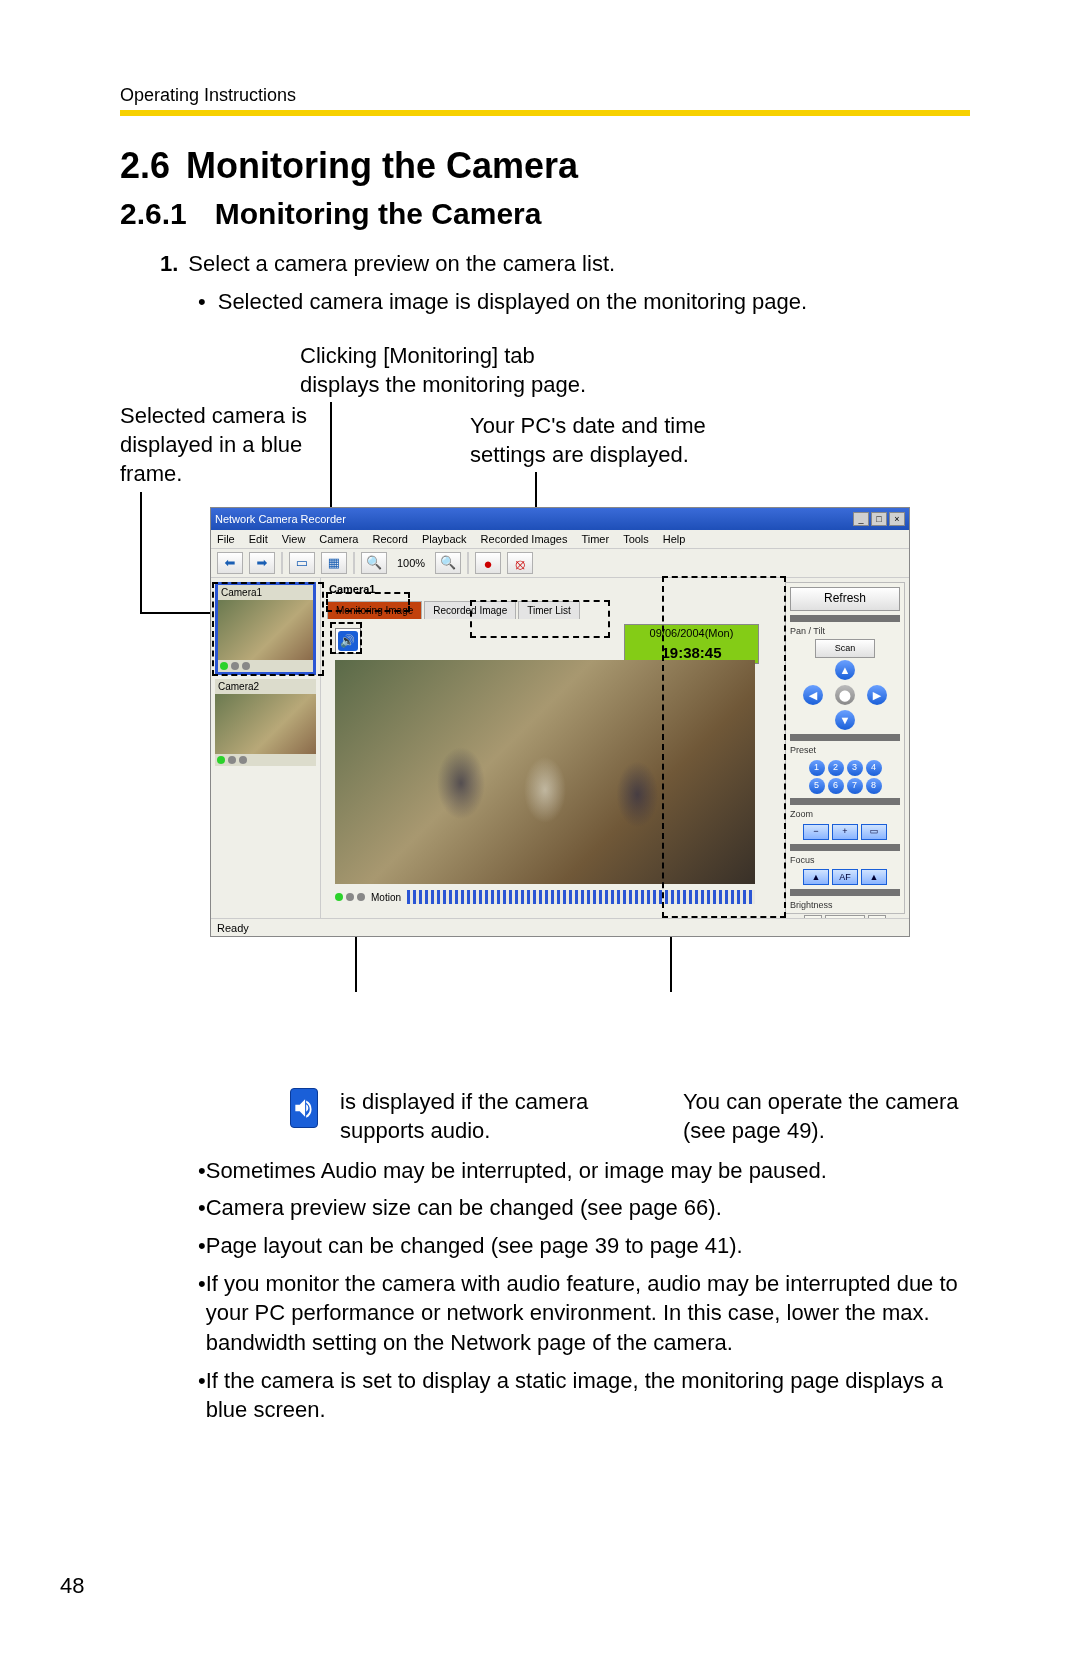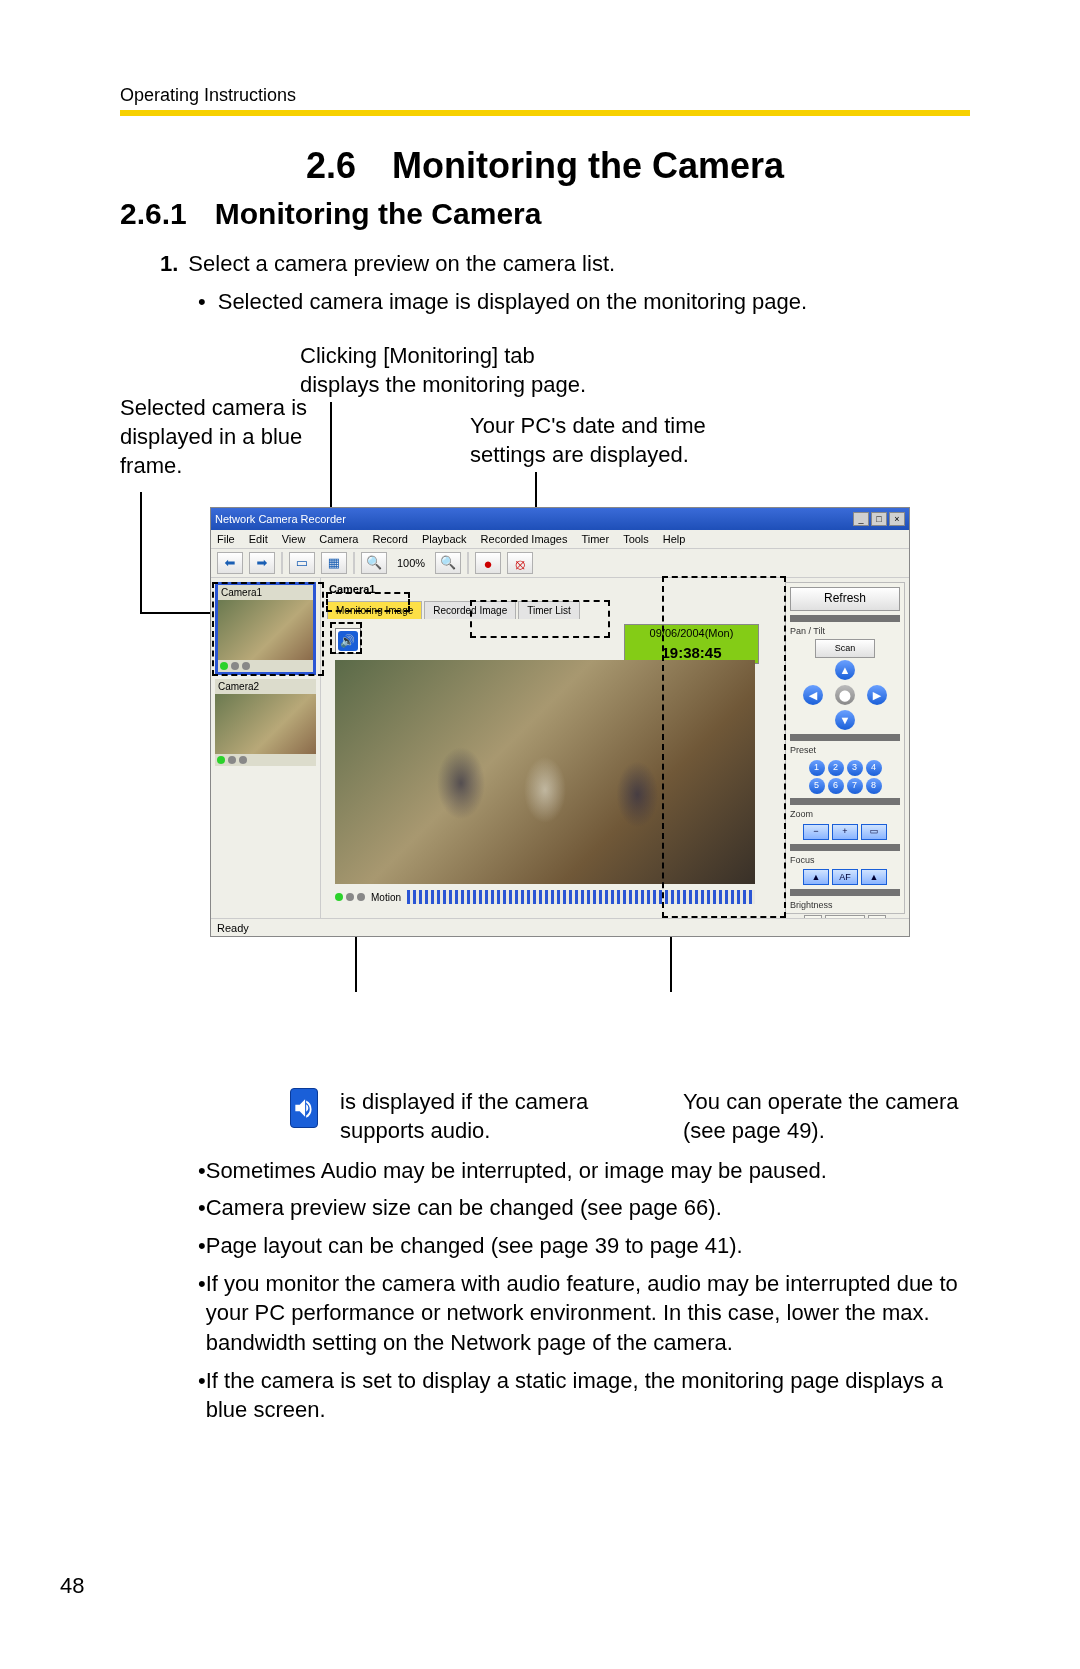--- a/index.html
+++ b/index.html
@@ -1,20 +1,20 @@
 <!DOCTYPE html>
 <html><head>
 <meta charset="utf-8">
 <style>
   * { box-sizing: border-box; margin: 0; padding: 0; }
   html, body { width: 1080px; height: 1669px; background: #fff; font-family: Arial, Helvetica, sans-serif; color: #000; }
   .page { position: relative; width: 1080px; height: 1669px; padding: 90px 110px 0 120px; }
   .yellow-bar { position: absolute; left: 120px; right: 110px; top: 110px; height: 6px; background: #f7d100; }
   .running-head { position: absolute; top: 85px; left: 120px; font-size: 18px; }
-  .h1 { font-size: 36px; font-weight: bold; margin-top: 55px; display: flex; gap: 36px; justify-content: center; }
+  .h1 { font-size: 36px; font-weight: bold; margin-top: 55px; display: flex; gap: 16px; }
   .h2 { font-size: 30px; font-weight: bold; margin-top: 10px; display: flex; gap: 28px; }
   .step-block { margin-top: 18px; font-size: 22px; line-height: 1.35; }
   .step-line { display: flex; gap: 10px; padding-left: 40px; }
   .step-num { font-weight: bold; }
   .sub-bullet { display: flex; gap: 12px; padding-left: 78px; margin-top: 8px; }
   .bullet-dot::before { content: "\2022"; font-size: 22px; line-height: 1; }
   .callouts-area { position: relative; height: 700px; margin-top: 26px; font-size: 22px; line-height: 1.3; }
   .callout { position: absolute; }
   .vline { position: absolute; width: 2px; background: #000; }
   .hline { position: absolute; height: 2px; background: #000; }
@@ -35,21 +35,21 @@
   .cam-item { margin:4px; }
   .cam-item .lbl { font-size:10px; padding:1px 3px; background:#dcdccc;}
   .cam-item .thumb { width:100%; height:60px; background:linear-gradient(135deg,#6b7a50,#b8a878 60%,#8a6a4a); }
   .cam-item.sel { border:3px solid #2a55d4; }
   .cam-item .dots { display:flex; gap:3px; padding:2px; background:#dcdccc;}
   .dot { width:8px; height:8px; border-radius:50%; background:#888;}
   .dot.g{background:#2bd22b;}
   .main-pane { flex:1; position:relative; background:#efefe8;}
   .pane-title { font-size:11px; font-weight:bold; padding:4px 8px;}
   .tabs { display:flex; gap:0; padding:0 6px; font-size:10px; }
-  .tab { border:1px solid #b0b0b0; border-bottom:none; background:#fde047; padding:2px 8px; margin-right:2px;}
+  .tab { border:1px solid #b0b0b0; border-bottom:none; background:#c2410c; padding:2px 8px; margin-right:2px;}
   .tab.inactive{ background:#e4e4e4;}
   .mon-wrap { position:absolute; top:46px; left:10px; right:150px; bottom:8px; background:#efefe8;}
   .date-box { position:absolute; top:0; right:0; width:135px; text-align:center; font-size:12px; background:#84cc16; border:1px solid #888; }
   .date-box .d { font-size:11px; padding:1px 0;}
   .date-box .t { font-size:15px; font-weight:bold; padding:1px 0;}
   .audio-ic { position:absolute; top:4px; left:4px; width:26px; height:26px; border:1px solid #888; background:#fff; display:flex; align-items:center; justify-content:center;}
   .audio-ic .sp { width:20px; height:20px; background:#1a5fd8; border-radius:3px; display:flex; align-items:center; justify-content:center; color:#fff; font-size:12px;}
   .live { position:absolute; top:36px; left:4px; right:4px; bottom:26px; background:linear-gradient(135deg,#5a6a48 0%,#a89870 40%,#705838 70%,#383028 100%); }
   .live::after { content:""; position:absolute; inset:0; background:
      radial-gradient(40px 60px at 30% 55%, rgba(30,30,60,.6), transparent 60%),
@@ -106,21 +106,21 @@
       <span>Select a camera preview on the camera list.</span>
     </div>
     <div class="sub-bullet">
       <span class="bullet-dot"></span>
       <span>Selected camera image is displayed on the monitoring page.</span>
     </div>
   </div>
 
   <div class="callouts-area">
     <div class="callout" style="left:180px; top:0; width:320px;">Clicking [Monitoring] tab displays the monitoring page.</div>
-    <div class="callout" style="left:0; top:52px; width:210px;">Selected camera is displayed in a blue frame.</div>
+    <div class="callout" style="left:0; top:60px; width:210px;">Selected camera is displayed in a blue frame.</div>
     <div class="callout" style="left:350px; top:70px; width:300px;">Your PC's date and time settings are displayed.</div>
 
     <div class="vline" style="left:210px; top:60px; height:110px;"></div>
     <div class="vline" style="left:20px; top:150px; height:120px;"></div>
     <div class="hline" style="left:20px; top:270px; width:70px;"></div>
     <div class="vline" style="left:415px; top:130px; height:120px;"></div>
     <div class="vline" style="left:235px; top:305px; height:345px;"></div>
     <div class="vline" style="left:550px; top:480px; height:170px;"></div>
 
     <div class="app-frame">

